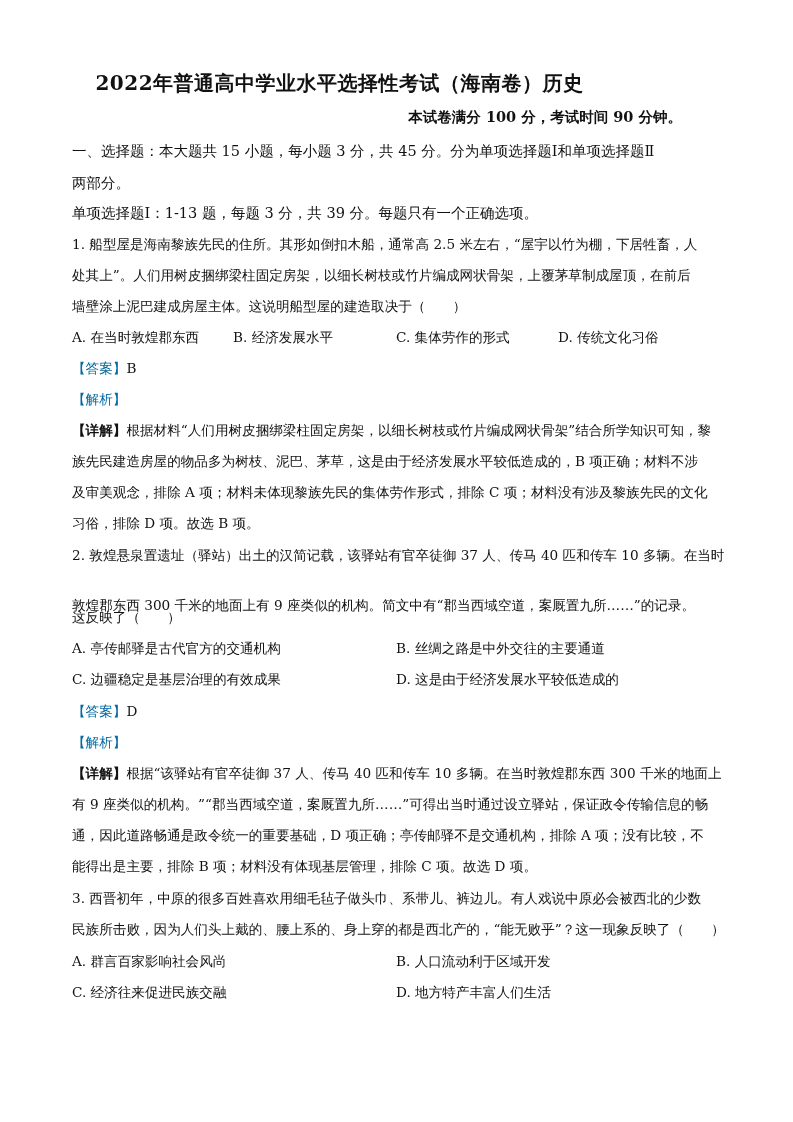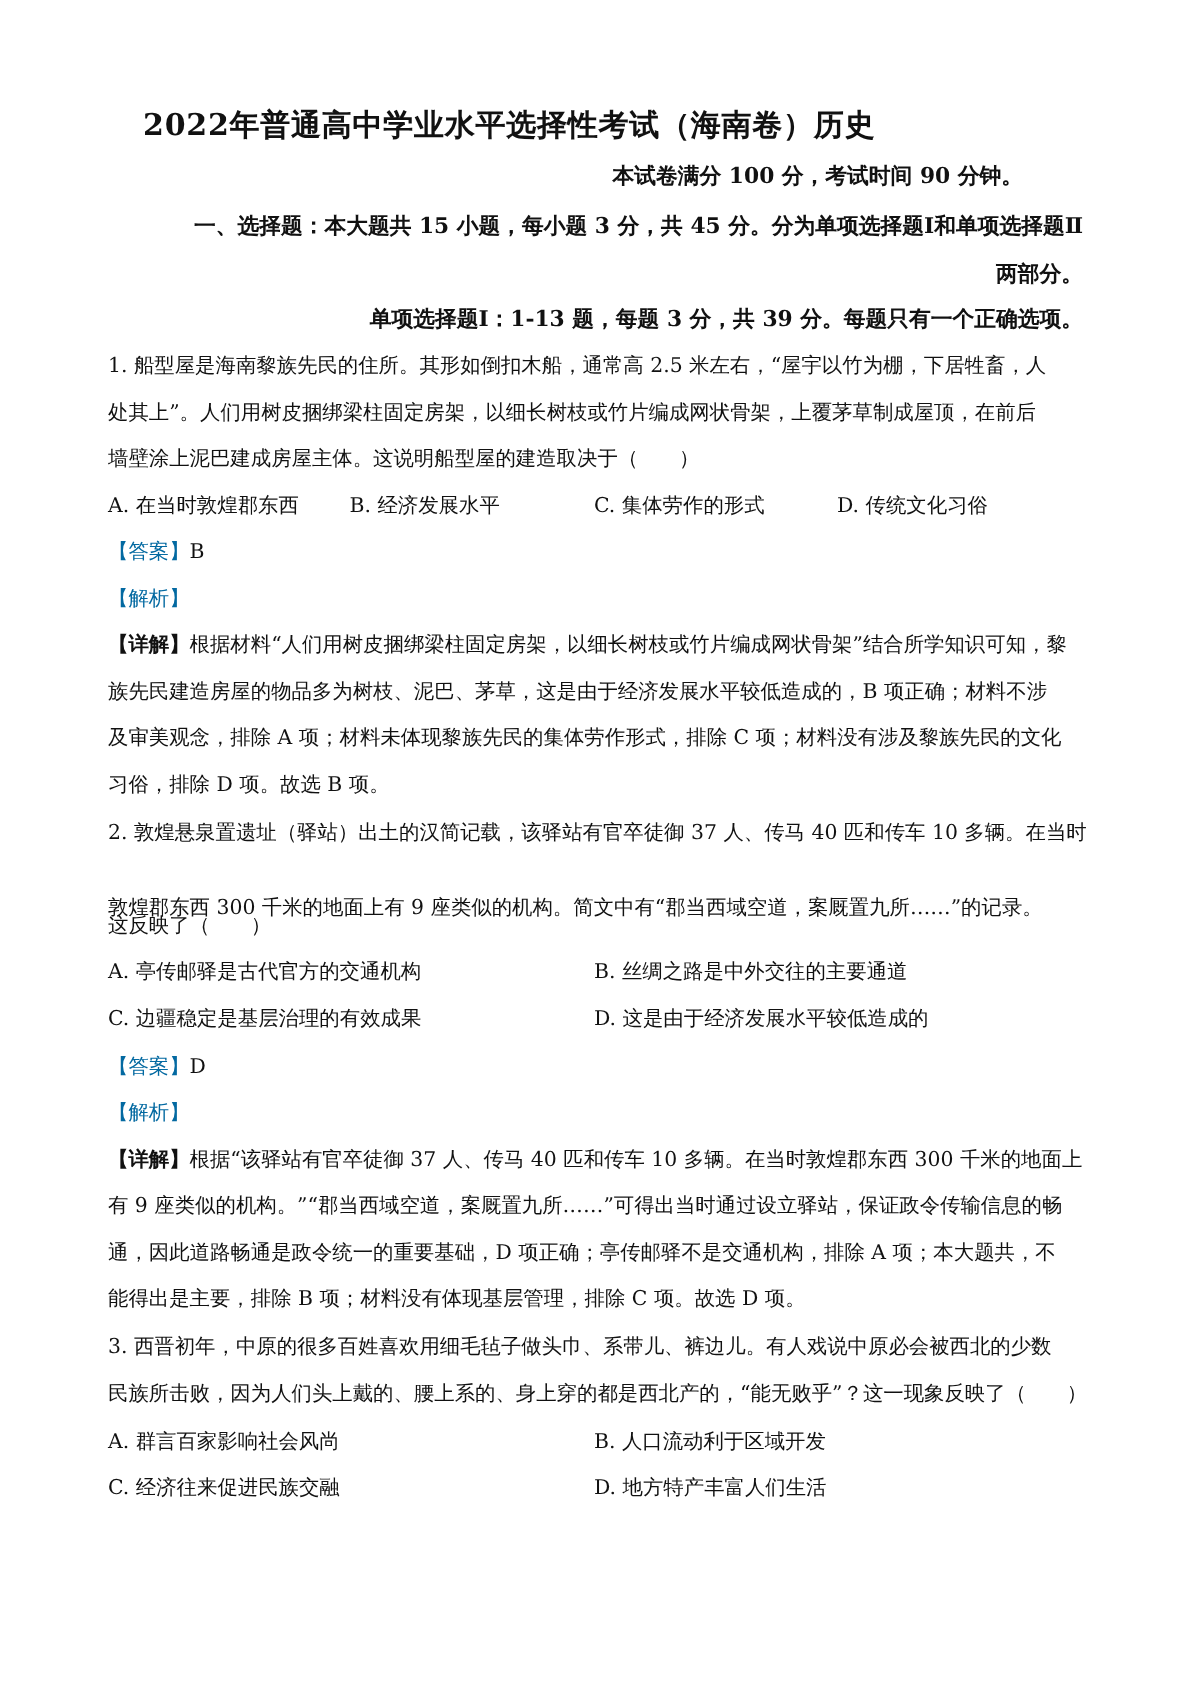--- a/index.html
+++ b/index.html
@@ -4,21 +4,21 @@
 <style>
   html, body { margin: 0; padding: 0; background: #ffffff; }
   body { width: 793px; height: 1122px; position: relative; overflow: hidden;
          font-family: "DejaVu Serif", "Liberation Serif", serif; color: #111; }
   .page { position: absolute; left: 0; top: 0; width: 793px; height: 1122px; }
   .title { position: absolute; top: 70px; left: 0; width: 679px; text-align: center;
            font-size: 20px; font-weight: bold; letter-spacing: 0.5px; }
   .subtitle { position: absolute; top: 108px; left: 0; width: 659px; text-align: right;
               font-size: 14.5px; font-weight: bold; margin-left: 23px; }
   .line { position: absolute; left: 72px; width: 650px; font-size: 13.6px; white-space: nowrap; line-height: 18px; }
-  .bold { font-weight: bold; font-size: 14.5px; text-align: right; }
+  .bold { font-weight: normal; font-size: 14.5px; }
   .opt { position: absolute; font-size: 13.6px; white-space: nowrap; line-height: 18px; }
   .tag { color: #0369a1; }
   .tag-b { font-weight: bold; font-family: Liberation Serif, serif; }
 </style>
 </head>
 <body>
 
 <div class="page">
   <div class="title">2022年普通高中学业水平选择性考试（海南卷）历史</div>
   <div class="subtitle">本试卷满分 100 分，考试时间 90 分钟。</div>
@@ -57,21 +57,21 @@
   <div class="line" style="top:702px">
     <span class="tag">【答案】</span><span>D</span>
   </div>
   <div class="line" style="top:733px">
     <span class="tag">【解析】</span>
   </div>
   <div class="line" style="top:764px">
     <span class="tag-b">【详解】</span><span>根据“该驿站有官卒徒御 37 人、传马 40 匹和传车 10 多辆。在当时敦煌郡东西 300 千米的地面上</span>
   </div>
   <div class="line" style="top:795px">有 9 座类似的机构。”“郡当西域空道，案厩置九所……”可得出当时通过设立驿站，保证政令传输信息的畅</div>
-  <div class="line" style="top:826px">通，因此道路畅通是政令统一的重要基础，D 项正确；亭传邮驿不是交通机构，排除 A 项；本大题共，不</div>
+  <div class="line" style="top:826px">通，因此道路畅通是政令统一的重要基础，D 项正确；亭传邮驿不是交通机构，排除 A 项；没有比较，不</div>
   <div class="line" style="top:857px">能得出是主要，排除 B 项；材料没有体现基层管理，排除 C 项。故选 D 项。</div>
 
   <div class="line" style="top:889px">3. 西晋初年，中原的很多百姓喜欢用细毛毡子做头巾、系带儿、裤边儿。有人戏说中原必会被西北的少数</div>
   <div class="line" style="top:920px">民族所击败，因为人们头上戴的、腰上系的、身上穿的都是西北产的，“能无败乎”？这一现象反映了（　　）</div>
   <div class="opt" style="top:952px;left:72px">A. 群言百家影响社会风尚</div>
   <div class="opt" style="top:952px;left:396px">B. 人口流动利于区域开发</div>
   <div class="opt" style="top:983px;left:72px">C. 经济往来促进民族交融</div>
   <div class="opt" style="top:983px;left:396px">D. 地方特产丰富人们生活</div>
 </div>
 

